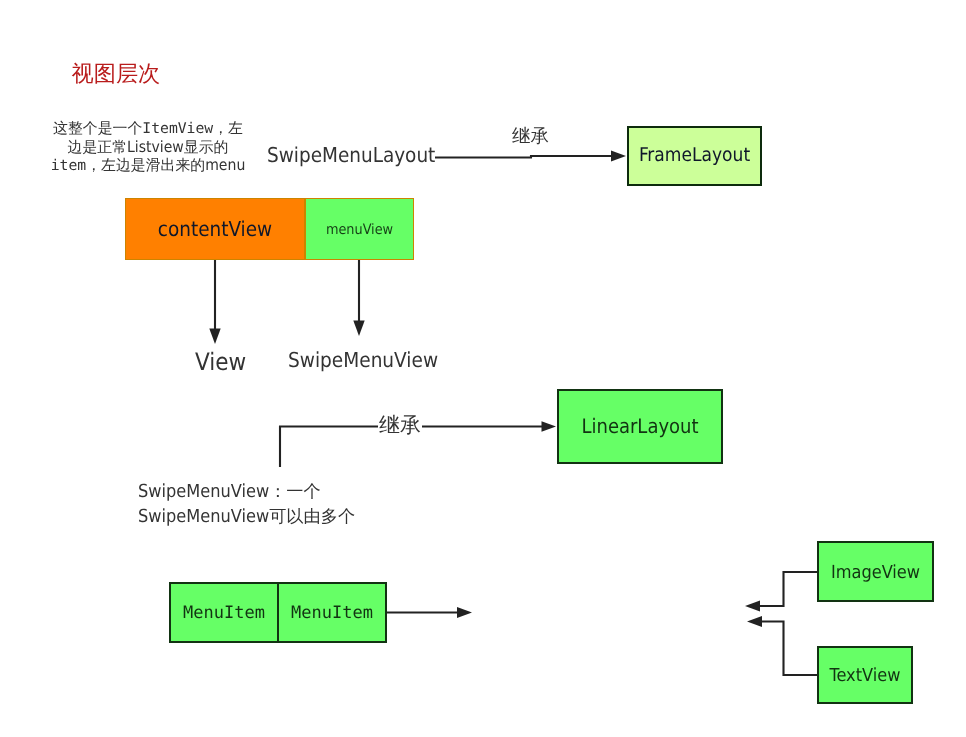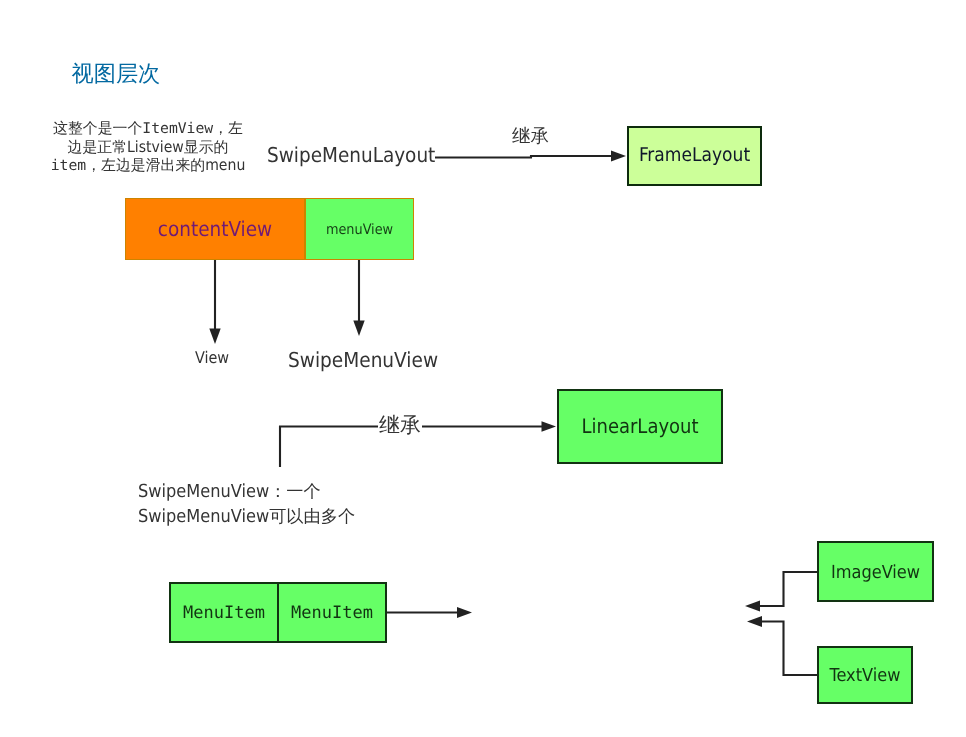--- a/index.html
+++ b/index.html
@@ -59,44 +59,44 @@
       <path d="M817,572 L783.5,572 L783.5,606 L758,606" fill="none" stroke="#222" stroke-width="2.1"></path>
       <path d="M745,606 L760,600.5 L760,611.5 Z" fill="#222"></path>
     </g>
 
     <g>
       <path d="M817,675 L783.5,675 L783.5,621.5 L760,621.5" fill="none" stroke="#222" stroke-width="2.1"></path>
       <path d="M747,621.5 L762,616 L762,627 Z" fill="#222"></path>
     </g>
   </svg>
 
-  <div class="txt" id="page-title" style="left:71.5px; top:59px; font-size:22.2px; color:#0369a1;">视图层次</div>
+  <div class="txt" id="page-title" style="left:71.5px; top:59px; font-size:22.2px; color:#b91c1c;">视图层次</div>
 
   <div class="txt" style="left:267px; top:143px; font-size:20.5px;">SwipeMenuLayout</div>
 
   <div class="txt" style="left:47px; top:119px; width:202px; text-align:center; font-size:15.6px; line-height:18px;">
     <div class="ml"><span class="autocjk"><span class="cjk">这整个是一个</span></span><span class="mono">ItemView</span><span class="autocjk"><span class="cjk">，左</span></span></div>
     <div class="ml"><span class="autocjk"><span class="cjk">边是正常</span></span><span>Listview</span><span class="autocjk"><span class="cjk">显示的</span></span></div>
     <div class="ml"><span class="mono">item</span><span class="autocjk"><span class="cjk">，左边是滑出来的</span></span><span>menu</span></div>
   </div>
 
   <div class="txt" style="left:512px; top:124px; font-size:18.5px;">继承</div>
 
   <div class="box" style="left:627px; top:126px; width:135px; height:60px; background:#ccff99; border:2.2px solid #0d2b0d;">
     <span class="txt" style="position:static; font-size:19px; color:#0f172a; margin-top:-2px;">FrameLayout</span>
   </div>
 
   <div class="box" style="left:125px; top:198px; width:180px; height:62px; background:#ff8000; border:1.5px solid #cc8400;">
-    <span class="txt" style="position:static; font-size:20.5px; color:#701a75;">contentView</span>
+    <span class="txt" style="position:static; font-size:20.5px; color:#0f172a;">contentView</span>
   </div>
   <div class="box" style="left:305px; top:198px; width:109px; height:62px; background:#66ff66; border:1.5px solid #cc8400;">
     <span class="txt" style="position:static; font-size:14.3px; color:#163f16; margin-top:1px;">menuView</span>
   </div>
 
-  <div class="txt" style="left:195px; top:348px; font-size:16px;">View</div>
+  <div class="txt" style="left:195px; top:348px; font-size:24px;">View</div>
   <div class="txt" style="left:288px; top:348px; font-size:20.6px;">SwipeMenuView</div>
 
   <div class="txt" style="left:378px; top:412px; font-size:21px; background:#fff; padding:0 1px;">继承</div>
 
   <div class="box" style="left:557px; top:389px; width:166px; height:75px; background:#66ff66; border:2.2px solid #123312;">
     <span class="txt" style="position:static; font-size:20px; color:#123312; margin-top:-2px;">LinearLayout</span>
   </div>
 
   <div class="txt" style="left:138px; top:480px; width:300px; text-align:left; font-size:18px; line-height:23.9px;">
     <div class="ml"><span>SwipeMenuView</span><span class="autocjk"><span class="cjk">：一个</span></span></div>

